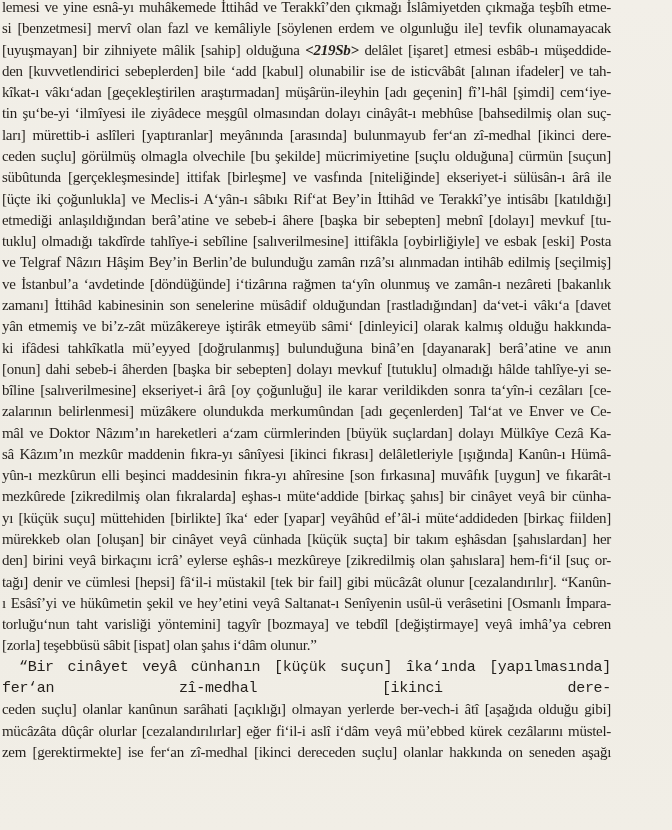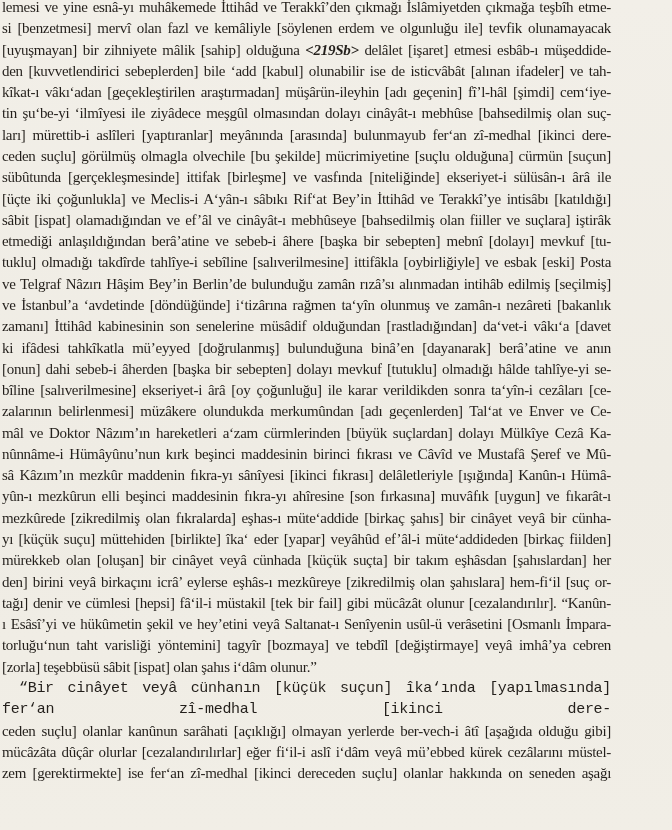--- a/index.html
+++ b/index.html
@@ -53,32 +53,31 @@
       <div class="line"><span>lemesi ve yine esnâ-yı muhâkemede İttihâd ve Terakkî’den çıkmağı İslâmiyetden çıkmağa teşbîh etme-</span></div>
       <div class="line"><span>si [benzetmesi] mervî olan fazl ve kemâliyle [söylenen erdem ve olgunluğu ile] tevfik olunamayacak</span></div>
       <div class="line"><span>[uyuşmayan] bir zihniyete mâlik [sahip] olduğuna </span><span class="em">&lt;219Sb&gt;</span><span> delâlet [işaret] etmesi esbâb-ı müşeddide-</span></div>
       <div class="line"><span>den [kuvvetlendirici sebeplerden] bile ‘add [kabul] olunabilir ise de isticvâbât [alınan ifadeler] ve tah-</span></div>
       <div class="line"><span>kîkat-ı vâkı‘adan [geçekleştirilen araştırmadan] müşârün-ileyhin [adı geçenin] fî’l-hâl [şimdi] cem‘iye-</span></div>
       <div class="line"><span>tin şu‘be-yi ‘ilmîyesi ile ziyâdece meşgûl olmasından dolayı cinâyât-ı mebhûse [bahsedilmiş olan suç-</span></div>
       <div class="line"><span>ları] mürettib-i aslîleri [yaptıranlar] meyânında [arasında] bulunmayub fer‘an zî-medhal [ikinci dere-</span></div>
       <div class="line"><span>ceden suçlu] görülmüş olmagla olvechile [bu şekilde] mücrimiyetine [suçlu olduğuna] cürmün [suçun]</span></div>
       <div class="line"><span>sübûtunda [gerçekleşmesinde] ittifak [birleşme] ve vasfında [niteliğinde] ekseriyet-i sülüsân-ı ârâ ile</span></div>
       <div class="line"><span>[üçte iki çoğunlukla] ve Meclis-i A‘yân-ı sâbıkı Rif‘at Bey’in İttihâd ve Terakkî’ye intisâbı [katıldığı]</span></div>
-      <div class="line"><span>sâbit [ispat] olamadığından ve ef’âl ve cinâyât-ı mebhûseye [bahsedilmiş olan fiiller ve suçlara] iştirâk</span></div>
       <div class="line"><span>etmediği anlaşıldığından berâ’atine ve sebeb-i âhere [başka bir sebepten] mebnî [dolayı] mevkuf [tu-</span></div>
       <div class="line"><span>tuklu] olmadığı takdîrde tahlîye-i sebîline [salıverilmesine] ittifâkla [oybirliğiyle] ve esbak [eski] Posta</span></div>
       <div class="line"><span>ve Telgraf Nâzırı Hâşim Bey’in Berlin’de bulunduğu zamân rızâ’sı alınmadan intihâb edilmiş [seçilmiş]</span></div>
       <div class="line"><span>ve İstanbul’a ‘avdetinde [döndüğünde] i‘tizârına rağmen ta‘yîn olunmuş ve zamân-ı nezâreti [bakanlık</span></div>
       <div class="line"><span>zamanı] İttihâd kabinesinin son senelerine müsâdif olduğundan [rastladığından] da‘vet-i vâkı‘a [davet</span></div>
+      <div class="line"><span>yân etmemiş ve bi’z-zât müzâkereye iştirâk etmeyüb sâmi‘ [dinleyici] olarak kalmış olduğu hakkında-</span></div>
       <div class="line"><span>ki ifâdesi tahkîkatla mü’eyyed [doğrulanmış] bulunduğuna binâ’en [dayanarak] berâ’atine ve anın</span></div>
       <div class="line"><span>[onun] dahi sebeb-i âherden [başka bir sebepten] dolayı mevkuf [tutuklu] olmadığı hâlde tahlîye-yi se-</span></div>
       <div class="line"><span>bîline [salıverilmesine] ekseriyet-i ârâ [oy çoğunluğu] ile karar verildikden sonra ta‘yîn-i cezâları [ce-</span></div>
       <div class="line"><span>zalarının belirlenmesi] müzâkere olundukda merkumûndan [adı geçenlerden] Tal‘at ve Enver ve Ce-</span></div>
       <div class="line"><span>mâl ve Doktor Nâzım’ın hareketleri a‘zam cürmlerinden [büyük suçlardan] dolayı Mülkîye Cezâ Ka-</span></div>
-      <div class="line"><span>nûnnâme-i Hümâyûnu’nun kırk beşinci maddesinin birinci fıkrası ve Câvîd ve Mustafâ Şeref ve Mû-</span></div>
       <div class="line"><span>sâ Kâzım’ın mezkûr maddenin fıkra-yı sânîyesi [ikinci fıkrası] delâletleriyle [ışığında] Kanûn-ı Hümâ-</span></div>
       <div class="line"><span>yûn-ı mezkûrun elli beşinci maddesinin fıkra-yı ahîresine [son fırkasına] muvâfık [uygun] ve fıkarât-ı</span></div>
       <div class="line"><span>mezkûrede [zikredilmiş olan fıkralarda] eşhas-ı müte‘addide [birkaç şahıs] bir cinâyet veyâ bir cünha-</span></div>
       <div class="line"><span>yı [küçük suçu] müttehiden [birlikte] îka‘ eder [yapar] veyâhûd ef’âl-i müte‘addideden [birkaç fiilden]</span></div>
       <div class="line"><span>mürekkeb olan [oluşan] bir cinâyet veyâ cünhada [küçük suçta] bir takım eşhâsdan [şahıslardan] her</span></div>
       <div class="line"><span>den] birini veyâ birkaçını icrâ’ eylerse eşhâs-ı mezkûreye [zikredilmiş olan şahıslara] hem-fi‘il [suç or-</span></div>
       <div class="line"><span>tağı] denir ve cümlesi [hepsi] fâ‘il-i müstakil [tek bir fail] gibi mücâzât olunur [cezalandırılır]. “Kanûn-</span></div>
       <div class="line"><span>ı Esâsî’yi ve hükûmetin şekil ve hey’etini veyâ Saltanat-ı Senîyenin usûl-ü verâsetini [Osmanlı İmpara-</span></div>
       <div class="line"><span>torluğu‘nun taht varisliği yöntemini] tagyîr [bozmaya] ve tebdîl [değiştirmaye] veyâ imhâ’ya cebren</span></div>
       <div class="line no-just"><span>[zorla] teşebbüsü sâbit [ispat] olan şahıs i‘dâm olunur.”</span></div>

